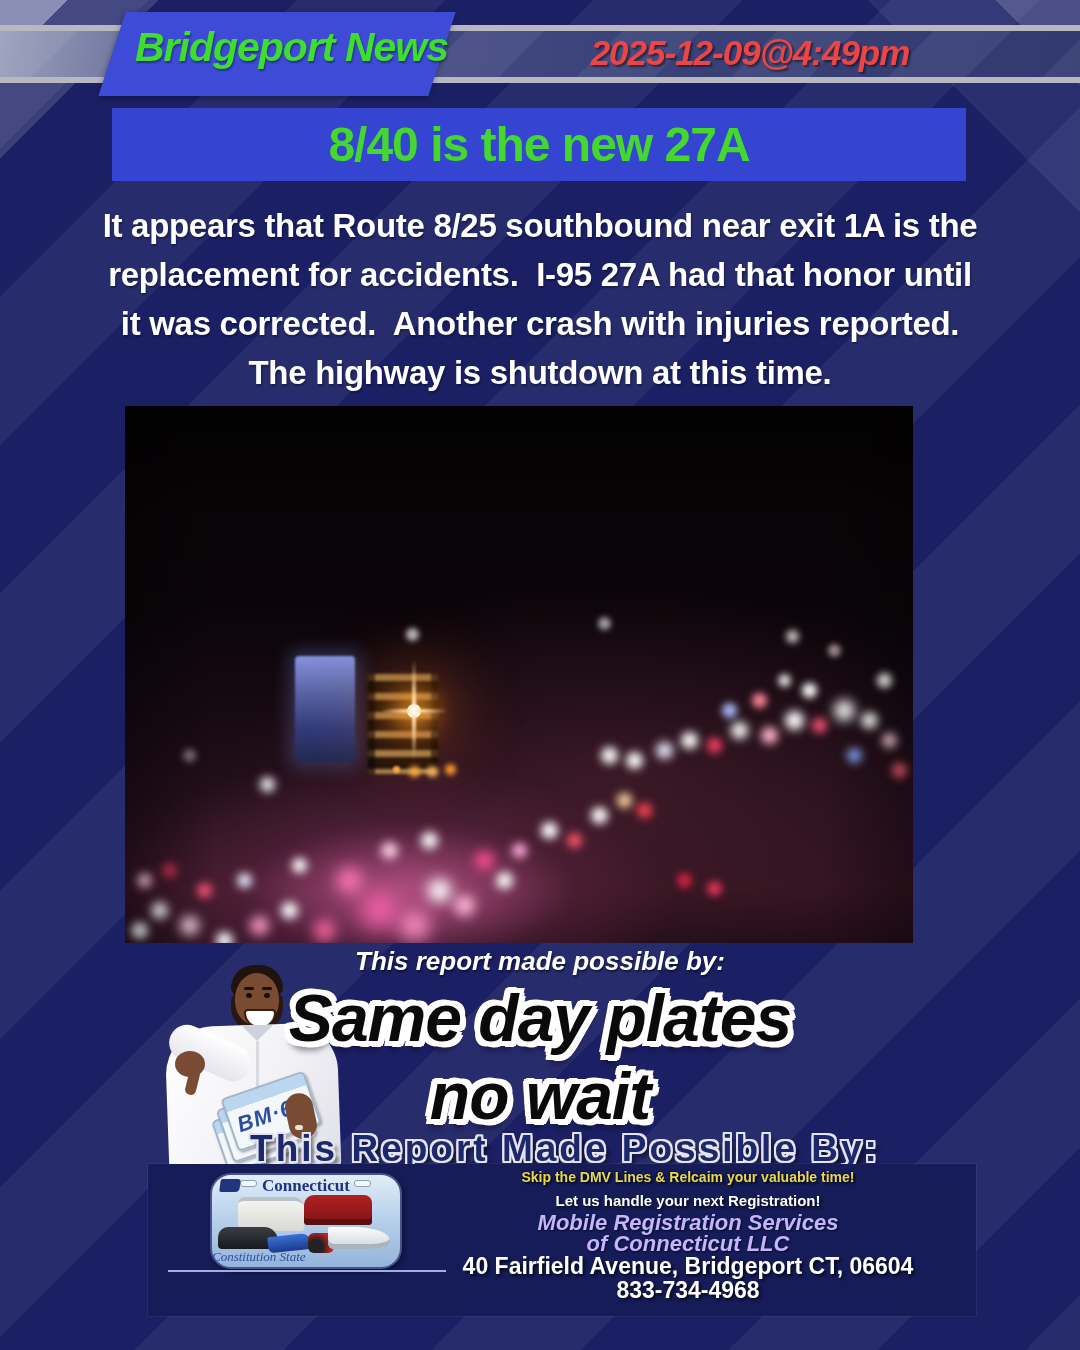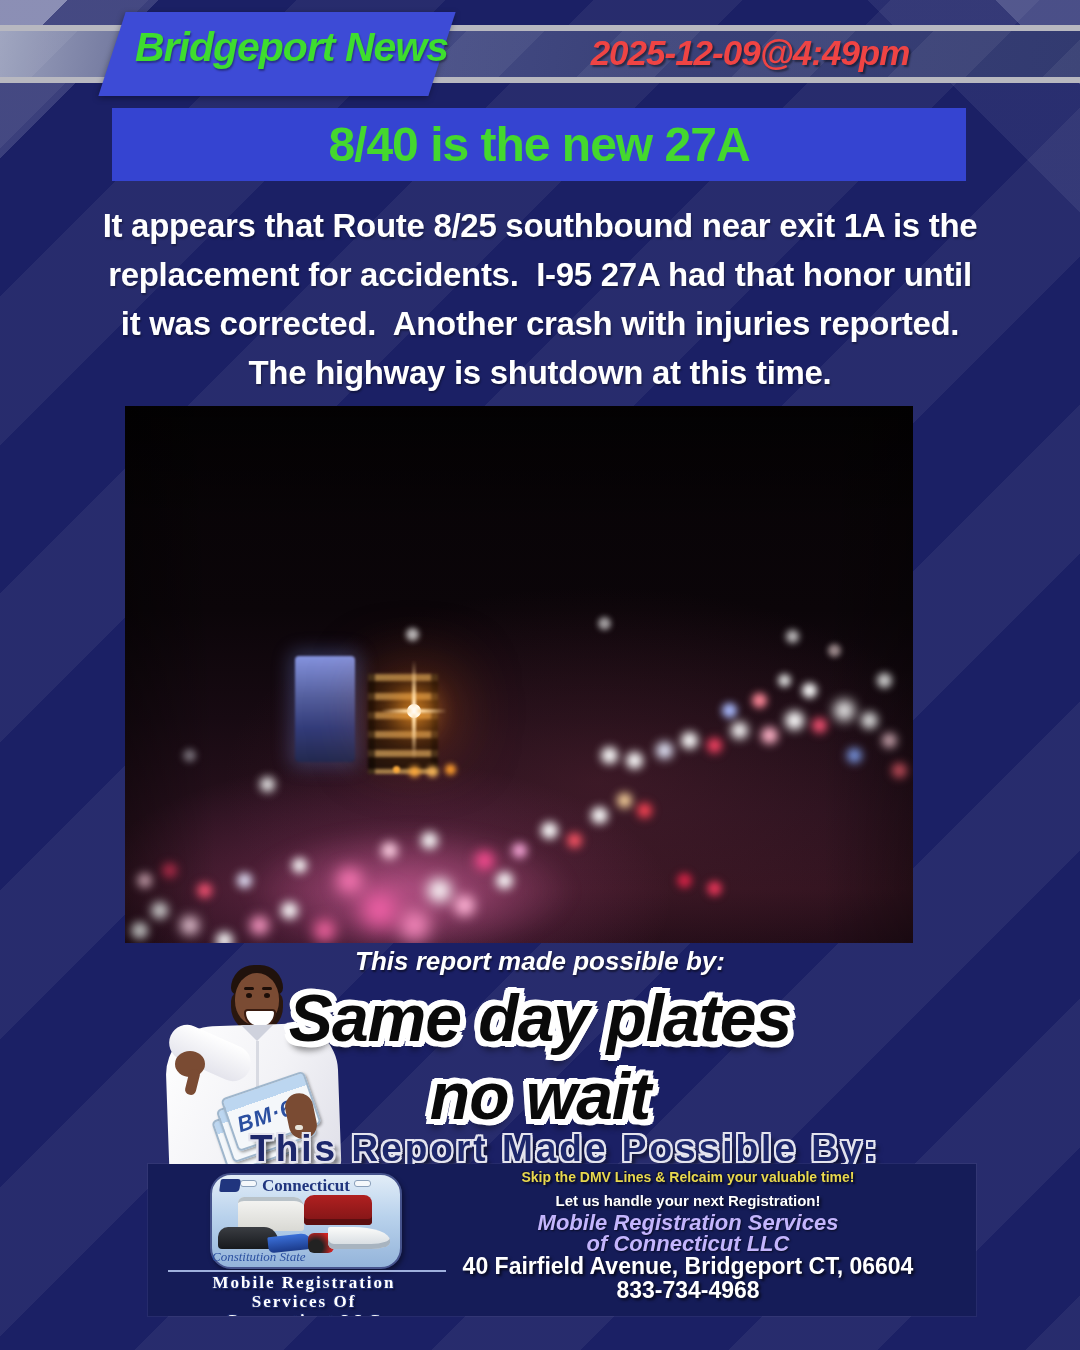--- a/index.html
+++ b/index.html
@@ -278,25 +278,20 @@
     <div class="state">Connecticut</div>
     <div class="veh v-rv"></div>
     <div class="veh v-truck"></div>
     <div class="veh v-car"></div>
     <div class="veh v-jet"></div>
     <div class="veh v-moto"></div>
     <div class="veh v-boat"></div>
     <div class="slogan">Constitution State</div>
   </div>
   <div class="ad-divider"></div>
-  <div class="company">
-    <div>Mobile Registration</div>
-    <div>Services Of</div>
-    <div>Connecticut LLC</div>
-  </div>
   <div class="ad-col">
     <div class="yellow-line">Skip the DMV Lines &amp; Relcaim your valuable time!</div>
     <div class="white-line">Let us handle your next Registration!</div>
     <div class="yellow-italic">Mobile Registration Services</div>
     <div class="yellow-italic">of Connecticut LLC</div>
     <div class="white-line big-white">40 Fairfield Avenue, Bridgeport CT, 06604</div>
     <div class="white-line big-white">833-734-4968</div>
 
   </div>
 </div>

